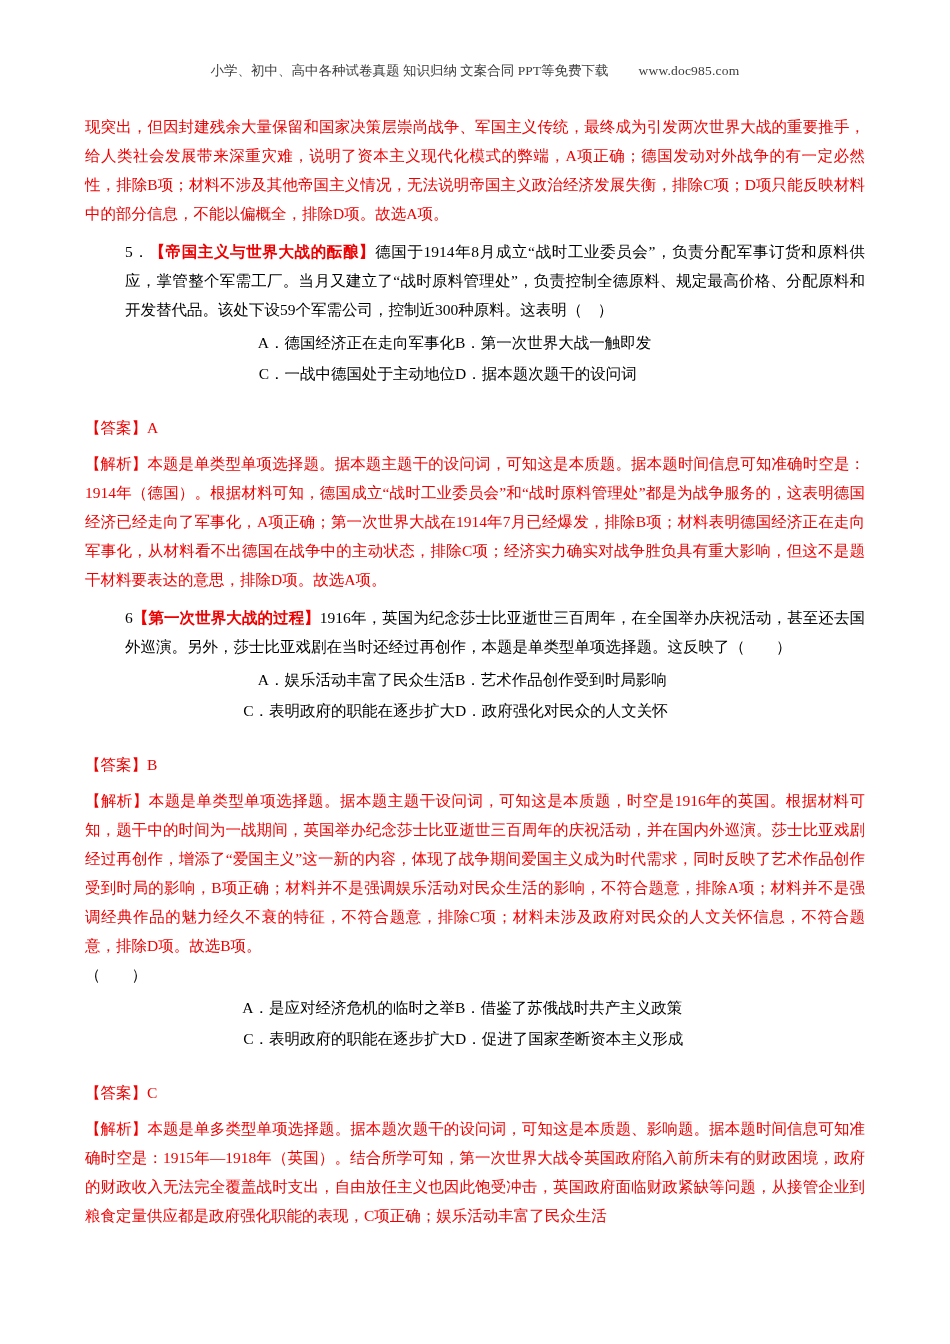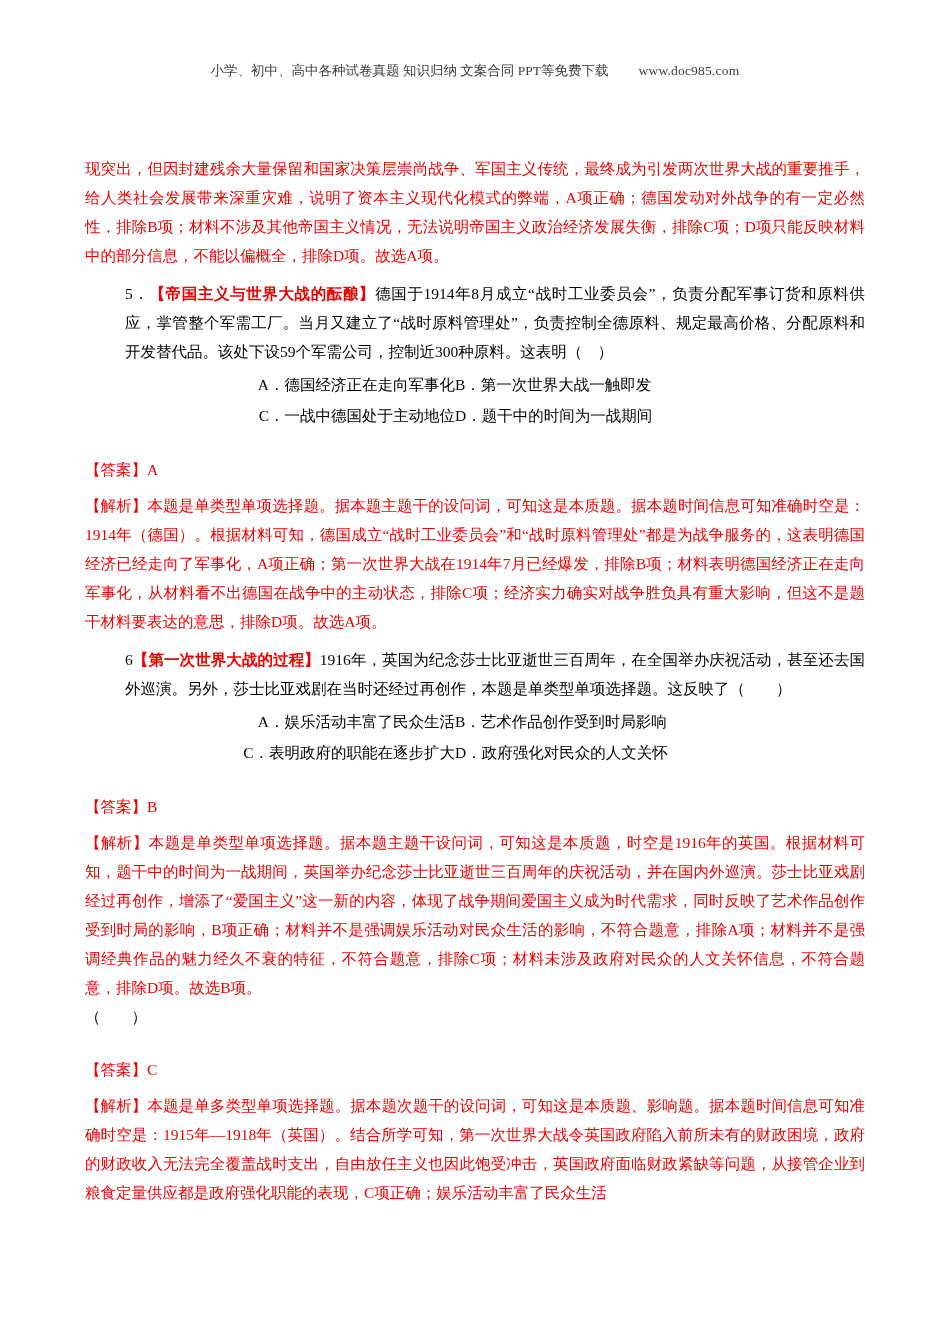--- a/index.html
+++ b/index.html
@@ -13,21 +13,21 @@
   }
   .page { padding: 62px 85px 0 85px; }
 
   .header {
     display: flex;
     justify-content: center;
     align-items: baseline;
     gap: 30px;
     font-size: 13.5px;
     color: var(--header-gray, #3d3d3d);
-    margin-bottom: 74px;
+    margin-bottom: 32px;
     white-space: nowrap;
   }
   .header .url { letter-spacing: 0.2px; }
 
   .content p {
     font-size: 15.5px;
     line-height: 29px;
     text-align: justify;
   }
   .red  { color: var(--red, #ee0000); }
@@ -61,38 +61,48 @@
     <p class="red">现突出，但因封建残余大量保留和国家决策层崇尚战争、军国主义传统，最终成为引发两次世界大战的重要推手，给人类社会发展带来深重灾难，说明了资本主义现代化模式的弊端，A项正确；德国发动对外战争的有一定必然性，排除B项；材料不涉及其他帝国主义情况，无法说明帝国主义政治经济发展失衡，排除C项；D项只能反映材料中的部分信息，不能以偏概全，排除D项。故选A项。</p>
 
     <p class="q"><span>5．</span><span class="red bold">【帝国主义与世界大战的酝酿】</span><span>德国于1914年8月成立“战时工业委员会”，负责分配军事订货和原料供应，掌管整个军需工厂。当月又建立了“战时原料管理处”，负责控制全德原料、规定最高价格、分配原料和开发替代品。该处下设59个军需公司，控制近300种原料。这表明（　）</span></p>
     <div class="opts">
       <div class="opt-row">
         <span class="opt">A．德国经济正在走向军事化</span>
         <span class="opt">B．第一次世界大战一触即发</span>
       </div>
       <div class="opt-row">
         <span class="opt">C．一战中德国处于主动地位</span>
-        <span class="opt">D．题干中的时间为一战期间</span>
+        <span class="opt">D．据本题次题干的设问词</span>
       </div>
     </div>
     <p class="red answer">【答案】A</p>
     <p class="red">【解析】本题是单类型单项选择题。据本题主题干的设问词，可知这是本质题。据本题时间信息可知准确时空是：1914年（德国）。根据材料可知，德国成立“战时工业委员会”和“战时原料管理处”都是为战争服务的，这表明德国经济已经走向了军事化，A项正确；第一次世界大战在1914年7月已经爆发，排除B项；材料表明德国经济正在走向军事化，从材料看不出德国在战争中的主动状态，排除C项；经济实力确实对战争胜负具有重大影响，但这不是题干材料要表达的意思，排除D项。故选A项。</p>
 
     <p class="q"><span>6</span><span class="red bold">【第一次世界大战的过程】</span><span>1916年，英国为纪念莎士比亚逝世三百周年，在全国举办庆祝活动，甚至还去国外巡演。另外，莎士比亚戏剧在当时还经过再创作，本题是单类型单项选择题。这反映了（　　）</span></p>
     <div class="opts">
       <div class="opt-row">
         <span class="opt">A．娱乐活动丰富了民众生活</span>
         <span class="opt">B．艺术作品创作受到时局影响</span>
       </div>
       <div class="opt-row">
         <span class="opt">C．表明政府的职能在逐步扩大</span>
         <span class="opt">D．政府强化对民众的人文关怀</span>
       </div>
     </div>
     <p class="red answer">【答案】B</p>
     <p class="red">【解析】本题是单类型单项选择题。据本题主题干设问词，可知这是本质题，时空是1916年的英国。根据材料可知，题干中的时间为一战期间，英国举办纪念莎士比亚逝世三百周年的庆祝活动，并在国内外巡演。莎士比亚戏剧经过再创作，增添了“爱国主义”这一新的内容，体现了战争期间爱国主义成为时代需求，同时反映了艺术作品创作受到时局的影响，B项正确；材料并不是强调娱乐活动对民众生活的影响，不符合题意，排除A项；材料并不是强调经典作品的魅力经久不衰的特征，不符合题意，排除C项；材料未涉及政府对民众的人文关怀信息，不符合题意，排除D项。故选B项。</p>
 
     <p class="suffix-line">（　　）</p>
+    <div class="opts">
+      <div class="opt-row">
+        <span class="opt">A．是应对经济危机的临时之举</span>
+        <span class="opt">B．借鉴了苏俄战时共产主义政策</span>
+      </div>
+      <div class="opt-row">
+        <span class="opt">C．表明政府的职能在逐步扩大</span>
+        <span class="opt">D．促进了国家垄断资本主义形成</span>
+      </div>
+    </div>
     <p class="red answer">【答案】C</p>
     <p class="red">【解析】本题是单多类型单项选择题。据本题次题干的设问词，可知这是本质题、影响题。据本题时间信息可知准确时空是：1915年—1918年（英国）。结合所学可知，第一次世界大战令英国政府陷入前所未有的财政困境，政府的财政收入无法完全覆盖战时支出，自由放任主义也因此饱受冲击，英国政府面临财政紧缺等问题，从接管企业到粮食定量供应都是政府强化职能的表现，C项正确；娱乐活动丰富了民众生活</p>
 
   </div>
 </div>
 
 </body></html>

